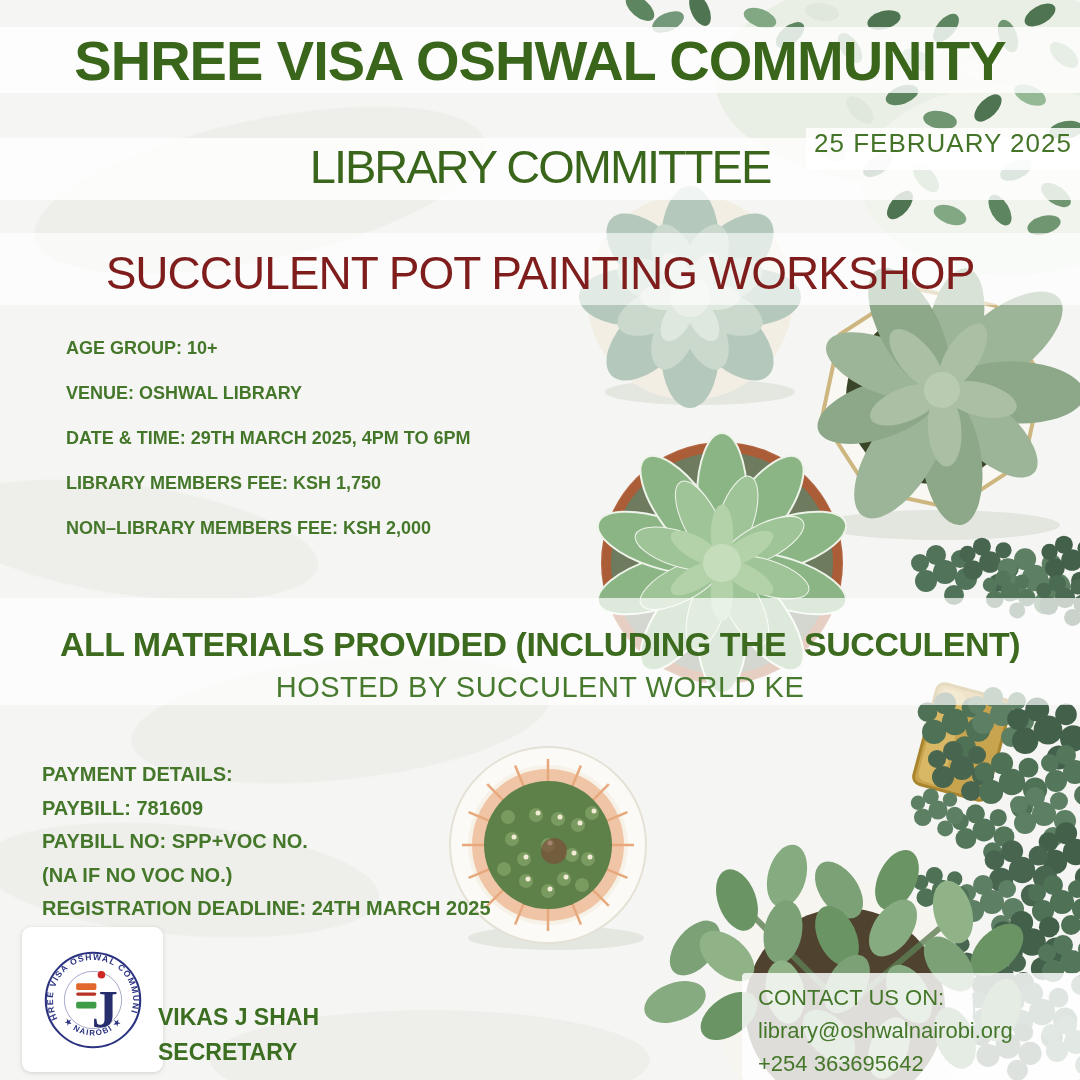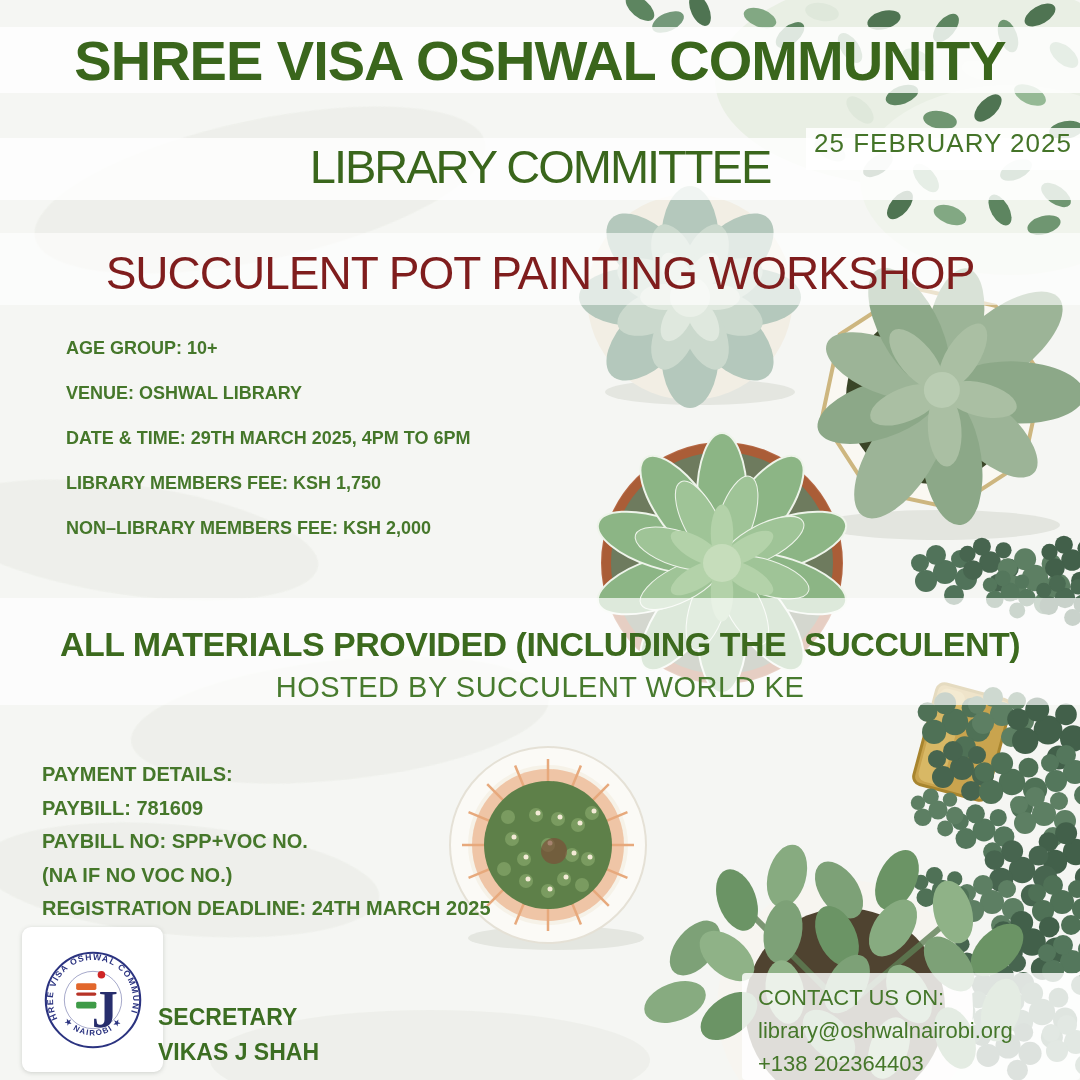--- a/index.html
+++ b/index.html
@@ -394,23 +394,23 @@
       </text>
       <circle cx="80" cy="40" r="4.5" fill="#cf2525"></circle>
       <rect x="50" y="50" width="24" height="8" rx="2" fill="#e2672c"></rect>
       <rect x="50" y="61" width="24" height="4" rx="2" fill="#b73327"></rect>
       <rect x="50" y="72" width="24" height="8" rx="2" fill="#3e9b47"></rect>
       <text x="84" y="102" text-anchor="middle" font-family="Liberation Serif, serif" font-weight="bold" font-size="62" fill="#272e6d">J</text>
     </svg>
   </div>
 
   <div class="txt signature">
+    <div>VIKAS J SHAH</div>
     <div>SECRETARY</div>
-    <div>VIKAS J SHAH</div>
   </div>
 
   <div class="contact-box">
     <div>CONTACT US ON:</div>
     <div>library@oshwalnairobi.org</div>
-    <div>+138 202364403</div>
+    <div>+254 363695642</div>
   </div>
 
 </div>
 
 </body></html>

